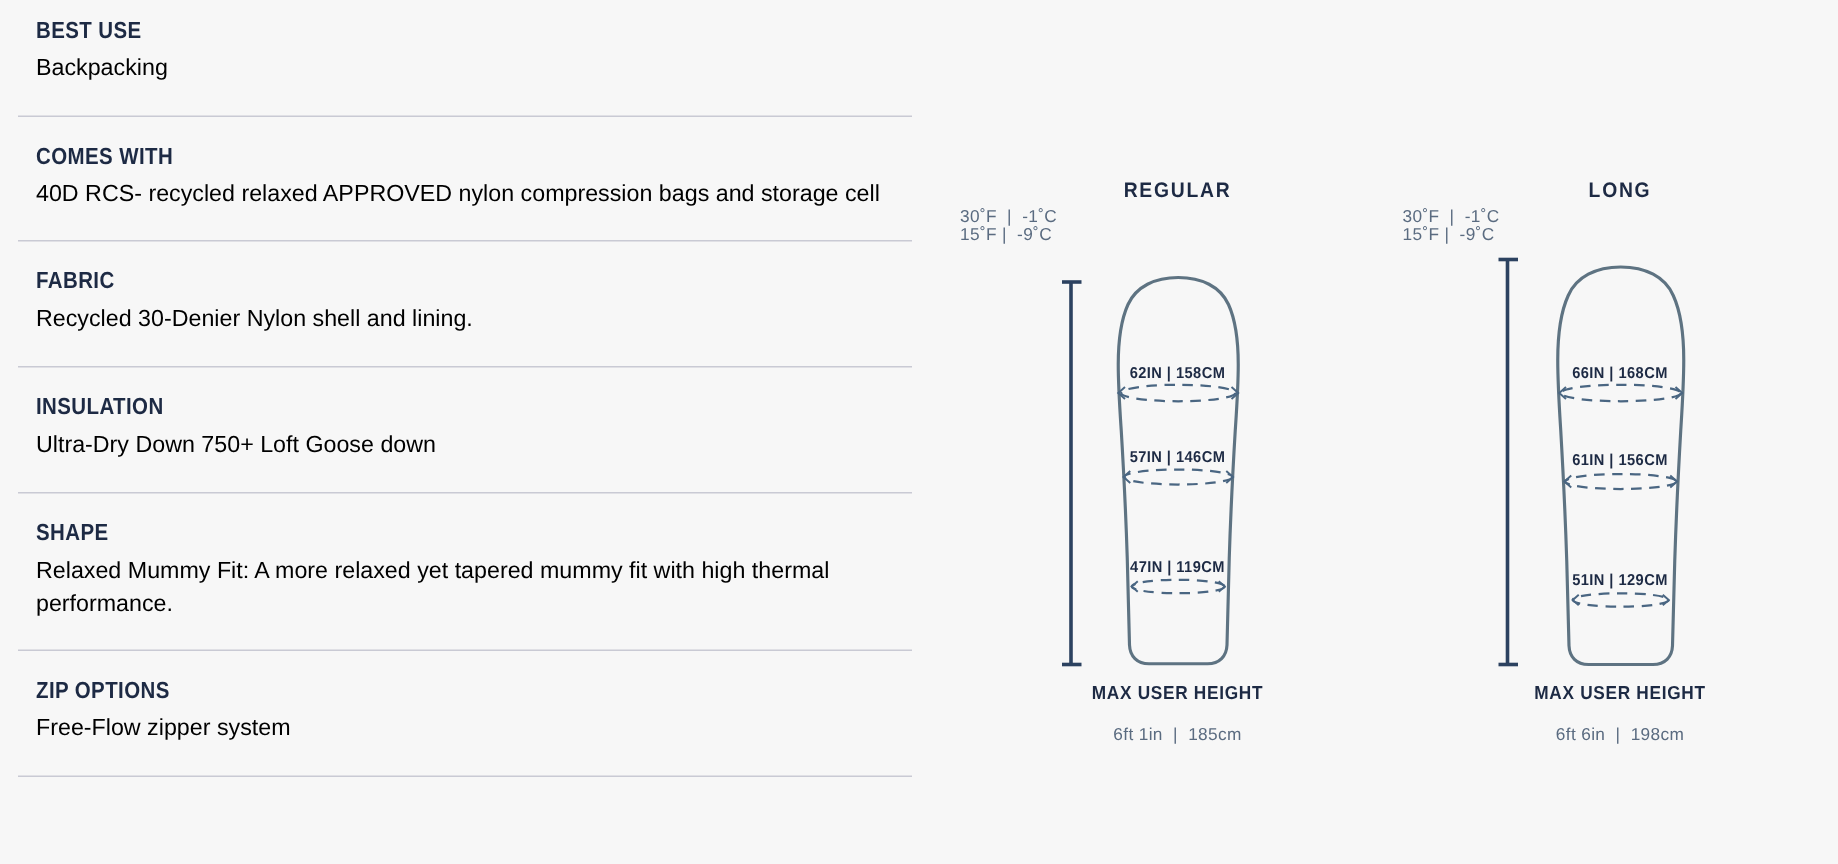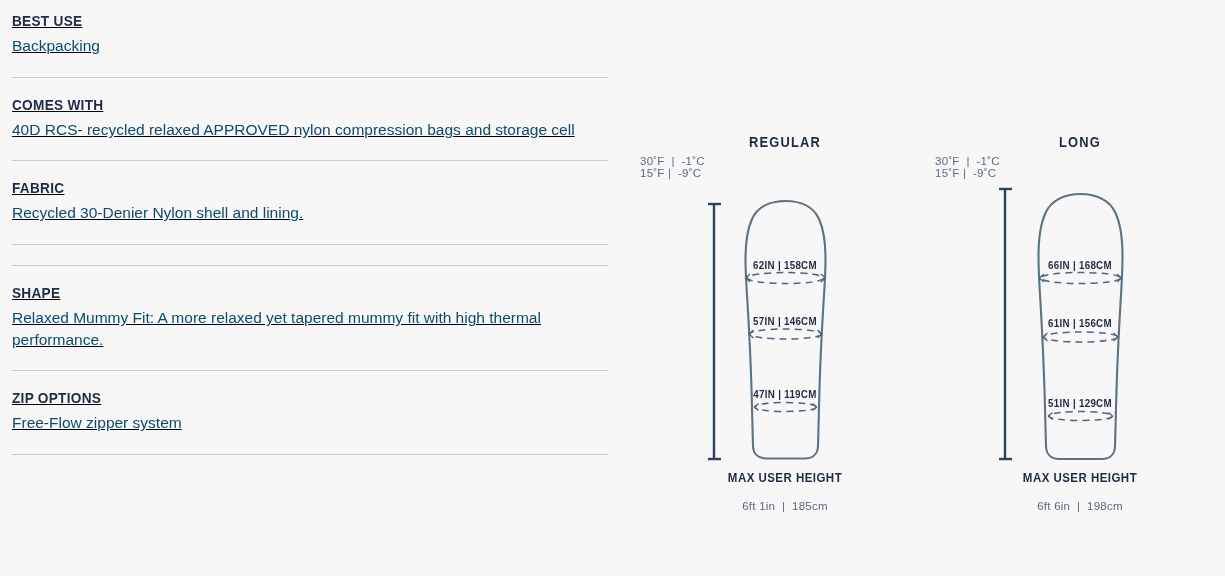--- a/index.html
+++ b/index.html
@@ -19,60 +19,59 @@
   
   #spec-list {
     position: absolute;
     left: 0;
     top: 0;
     width: 620px;
     height: 576px;
   }
   .spec-row {
     position: relative;
-    padding: 0 12px;
-    text-decoration: underline;
+    padding: 0 24px;
   }
   .spec-heading {
     font-family: "Liberation Sans Narrow", "Liberation Sans", sans-serif;
     font-weight: bold;
     font-size: 15.5px;
     letter-spacing: 0.02em;
     color: #1d2a44;
     text-transform: uppercase;
     transform: scaleX(0.88);
     transform-origin: left center;
     white-space: nowrap;
     line-height: 1.1;
   }
   .spec-value {
     font-family: "Liberation Sans", sans-serif;
     font-size: 15.5px;
-    color: #0c4a6e;
+    color: #000000;
     line-height: 22px;
     margin-top: 6px;
     max-width: 580px;
   }
   .spec-divider {
     height: 1px;
     background: #c9cad4;
     margin: 0 12px;
   }
 
   
   #size-diagrams {
     position: absolute;
     left: 640px;
     top: 0;
     width: 585px;
     height: 576px;
   }
   .size-col {
     position: absolute;
-    top: 16px;
+    top: 0;
     width: 290px;
     height: 468px;
   }
   .size-col.regular { left: 0; }
   .size-col.long { left: 295px; }
 
   .size-title {
     position: absolute;
     top: 118px;
     left: 0;
@@ -164,20 +163,24 @@
     <div class="spec-value">40D RCS- recycled relaxed APPROVED nylon compression bags and storage cell</div>
   </div>
   <div class="spec-divider" style="margin-top:19px;"></div>
 
   <div class="spec-row" style="padding-top:18px;">
     <div class="spec-heading">FABRIC</div>
     <div class="spec-value">Recycled 30-Denier Nylon shell and lining.</div>
   </div>
   <div class="spec-divider" style="margin-top:20px;"></div>
 
+  <div class="spec-row" style="padding-top:18px;">
+    <div class="spec-heading">INSULATION</div>
+    <div class="spec-value">Ultra-Dry Down 750+ Loft Goose down</div>
+  </div>
   <div class="spec-divider" style="margin-top:20px;"></div>
 
   <div class="spec-row" style="padding-top:18px;">
     <div class="spec-heading">SHAPE</div>
     <div class="spec-value">Relaxed Mummy Fit: A more relaxed yet tapered mummy fit with high thermal performance.</div>
   </div>
   <div class="spec-divider" style="margin-top:19px;"></div>
 
   <div class="spec-row" style="padding-top:18px;">
     <div class="spec-heading">ZIP OPTIONS</div>

